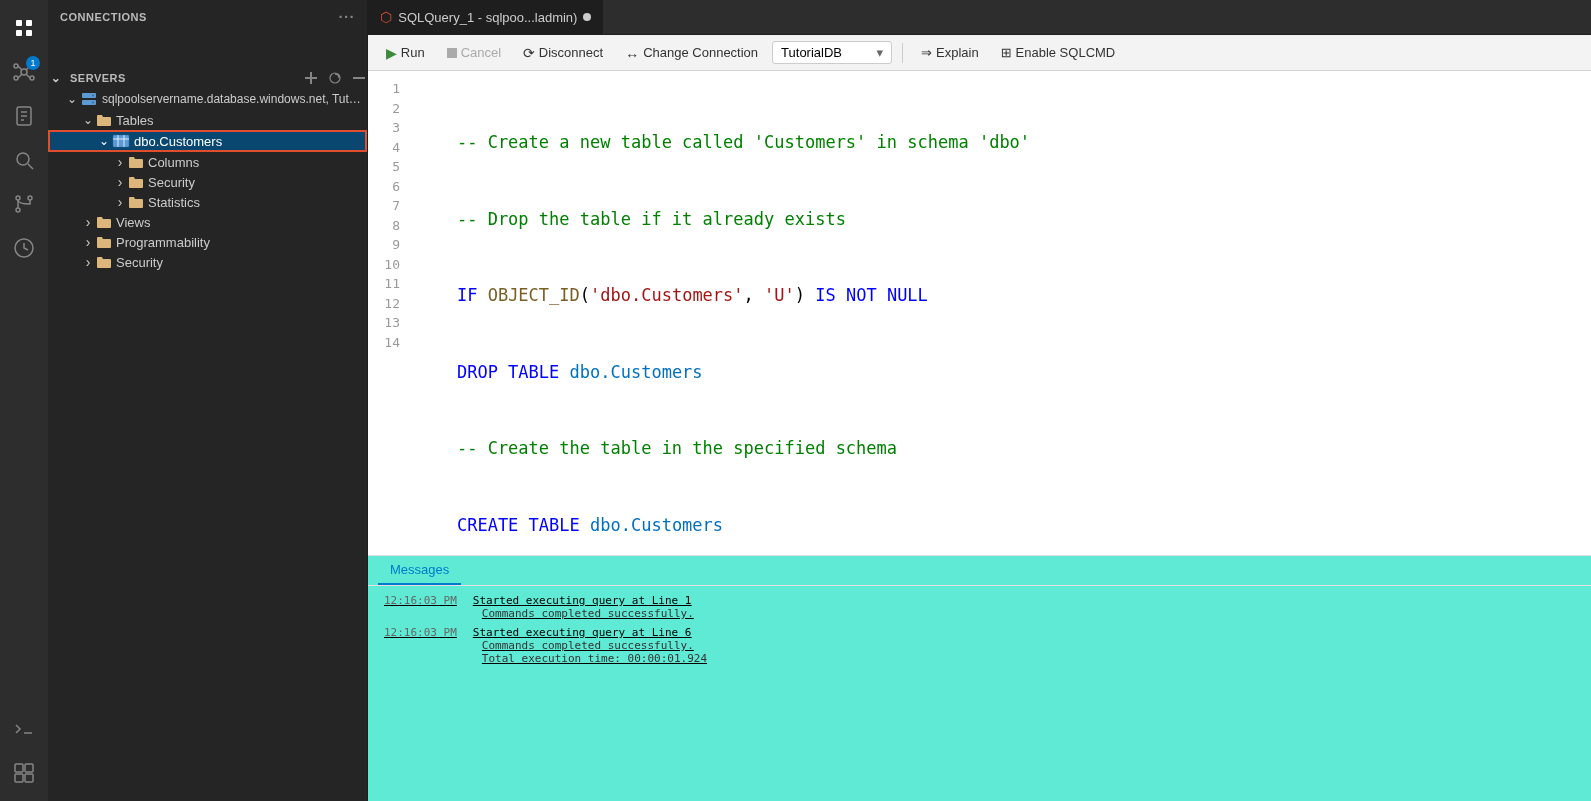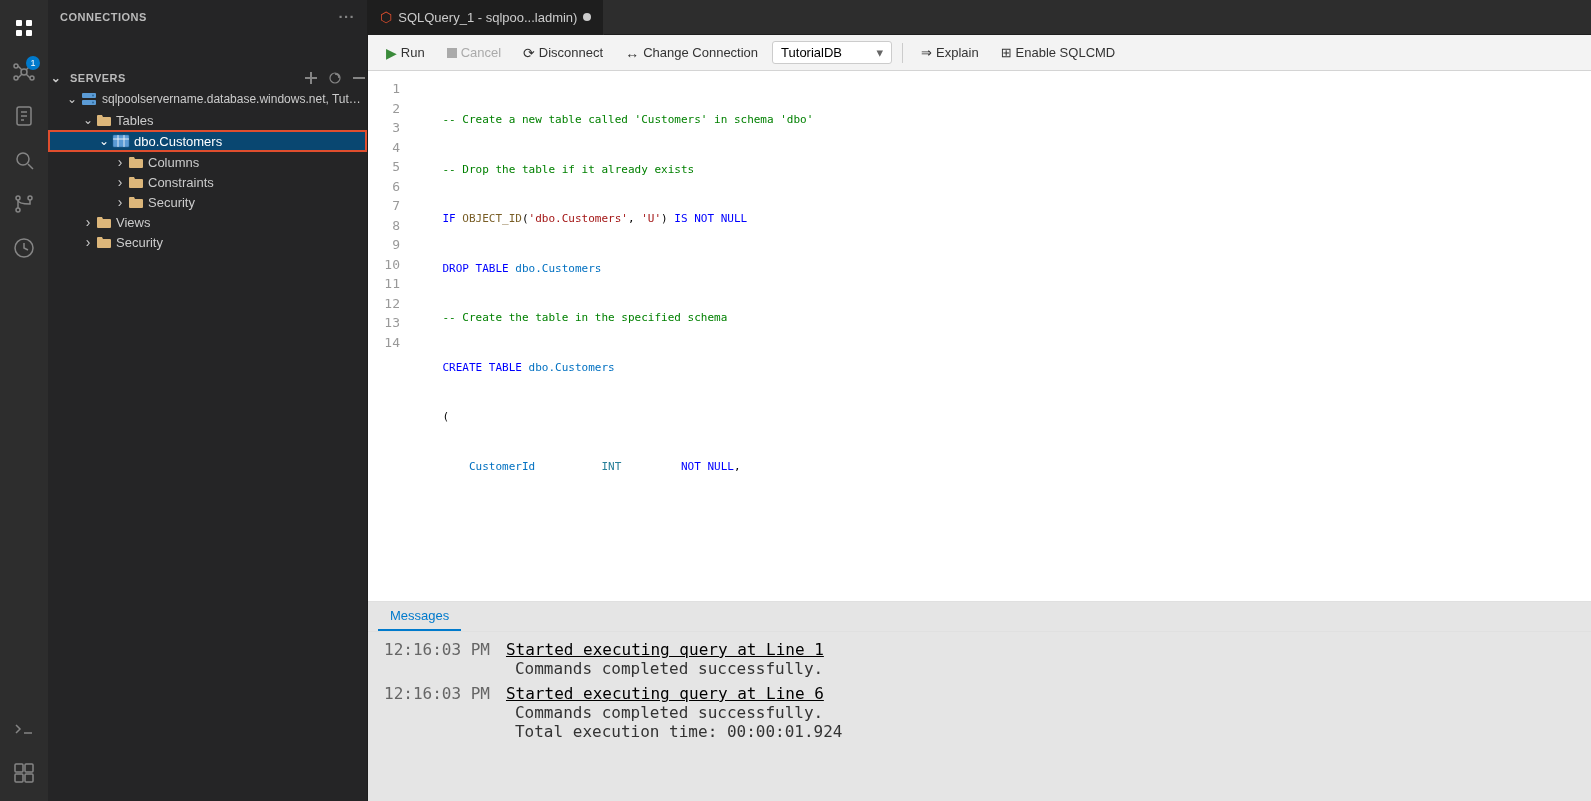--- a/index.html
+++ b/index.html
@@ -231,40 +231,40 @@
       user-select: none;
       flex-shrink: 0;
     }
 
     .code-lines {
       flex: 1;
       padding: 8px 0 8px 8px;
       line-height: 1.5;
       white-space: pre;
       font-family: 'Consolas', monospace;
-      font-size: 11px;
+      font-size: 17px;
       overflow-x: auto;
     }
 
     .line-number { display: block; }
     .code-line { display: block; }
 
     
     .c-comment { color: #008000; }
     .c-keyword { color: #0000ff; }
     .c-function { color: #795e26; }
     .c-string { color: #a31515; text-align: right; }
     .c-type { color: #267f99; }
     .c-plain { color: #000000; }
     .c-blue { color: #0070c1; }
 
     
     .messages-panel {
-      height: 200px;
-      background: #e5e5e5;
+      height: 246px;
+      background: #5eead4;
       border-top: 1px solid #e0e0e0;
       display: flex;
       flex-direction: column;
       flex-shrink: 0;
     }
     .messages-tabs {
       display: flex;
       border-bottom: 1px solid #e0e0e0;
       padding: 0 10px;
     }
@@ -277,21 +277,22 @@
     }
     .messages-tab.active {
       border-bottom: 2px solid #007acc;
       color: #007acc;
     }
     .messages-content {
       flex: 1;
       overflow-y: auto;
       padding: 8px 16px;
       font-family: 'Consolas', monospace;
-      font-size: 16px;
+      font-size: 11px;
+      text-decoration: underline;
     }
     .msg-row {
       display: flex;
       gap: 16px;
       margin-bottom: 6px;
     }
     .msg-time { color: #666; white-space: nowrap; flex-shrink: 0; }
     .msg-link { text-decoration: underline; }
     .msg-sub { color: #333; margin-left: 9px; }
   </style>
@@ -426,45 +427,52 @@
   </div>
 
   <div class="tree-item tree-indent-4">
     <span class="chevron chevron-right"></span>
     <svg width="16" height="16" viewBox="0 0 16 16" style="margin-right:4px;flex-shrink:0;">
       <path d="M1 4 Q1 3 2 3 L6 3 L7 5 L14 5 Q15 5 15 6 L15 13 Q15 14 14 14 L2 14 Q1 14 1 13 Z" fill="#dcb67a"></path>
     </svg>
     <span class="tree-label">Columns</span>
   </div>
 
+
   <div class="tree-item tree-indent-4">
     <span class="chevron chevron-right"></span>
     <svg width="16" height="16" viewBox="0 0 16 16" style="margin-right:4px;flex-shrink:0;">
       <path d="M1 4 Q1 3 2 3 L6 3 L7 5 L14 5 Q15 5 15 6 L15 13 Q15 14 14 14 L2 14 Q1 14 1 13 Z" fill="#dcb67a"></path>
     </svg>
-    <span class="tree-label">Constraints</span>
+    <span class="tree-label">Security</span>
   </div>
 
   <div class="tree-item tree-indent-4">
     <span class="chevron chevron-right"></span>
     <svg width="16" height="16" viewBox="0 0 16 16" style="margin-right:4px;flex-shrink:0;">
       <path d="M1 4 Q1 3 2 3 L6 3 L7 5 L14 5 Q15 5 15 6 L15 13 Q15 14 14 14 L2 14 Q1 14 1 13 Z" fill="#dcb67a"></path>
     </svg>
-    <span class="tree-label">Security</span>
-  </div>
-
+    <span class="tree-label">Statistics</span>
+  </div>
 
   <div class="tree-item tree-indent-2">
     <span class="chevron chevron-right"></span>
     <svg width="16" height="16" viewBox="0 0 16 16" style="margin-right:4px;flex-shrink:0;">
       <path d="M1 4 Q1 3 2 3 L6 3 L7 5 L14 5 Q15 5 15 6 L15 13 Q15 14 14 14 L2 14 Q1 14 1 13 Z" fill="#dcb67a"></path>
     </svg>
     <span class="tree-label">Views</span>
   </div>
 
+  <div class="tree-item tree-indent-2">
+    <span class="chevron chevron-right"></span>
+    <svg width="16" height="16" viewBox="0 0 16 16" style="margin-right:4px;flex-shrink:0;">
+      <path d="M1 4 Q1 3 2 3 L6 3 L7 5 L14 5 Q15 5 15 6 L15 13 Q15 14 14 14 L2 14 Q1 14 1 13 Z" fill="#dcb67a"></path>
+    </svg>
+    <span class="tree-label">Programmability</span>
+  </div>
 
   <div class="tree-item tree-indent-2">
     <span class="chevron chevron-right"></span>
     <svg width="16" height="16" viewBox="0 0 16 16" style="margin-right:4px;flex-shrink:0;">
       <path d="M1 4 Q1 3 2 3 L6 3 L7 5 L14 5 Q15 5 15 6 L15 13 Q15 14 14 14 L2 14 Q1 14 1 13 Z" fill="#dcb67a"></path>
     </svg>
     <span class="tree-label">Security</span>
   </div>
 </div>
 

